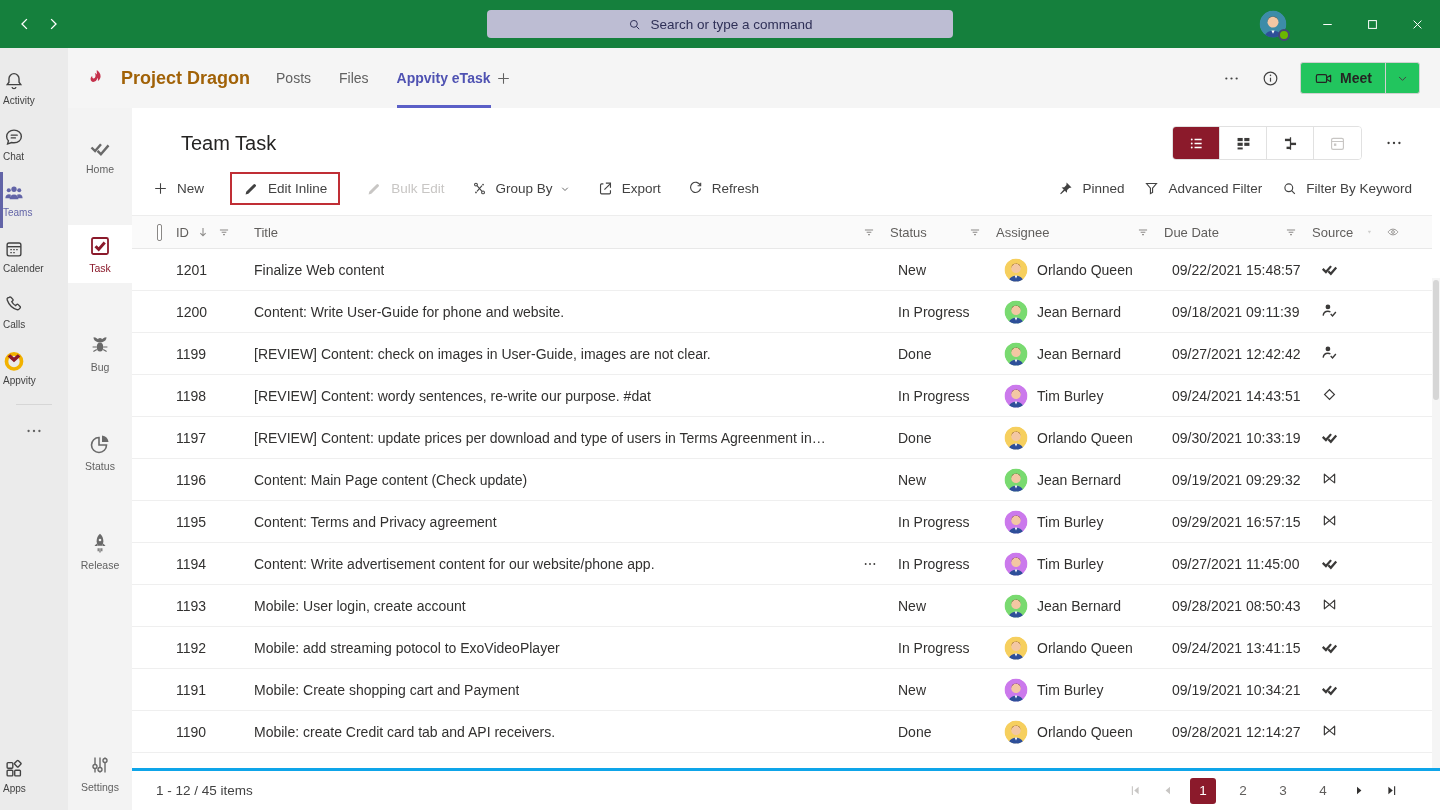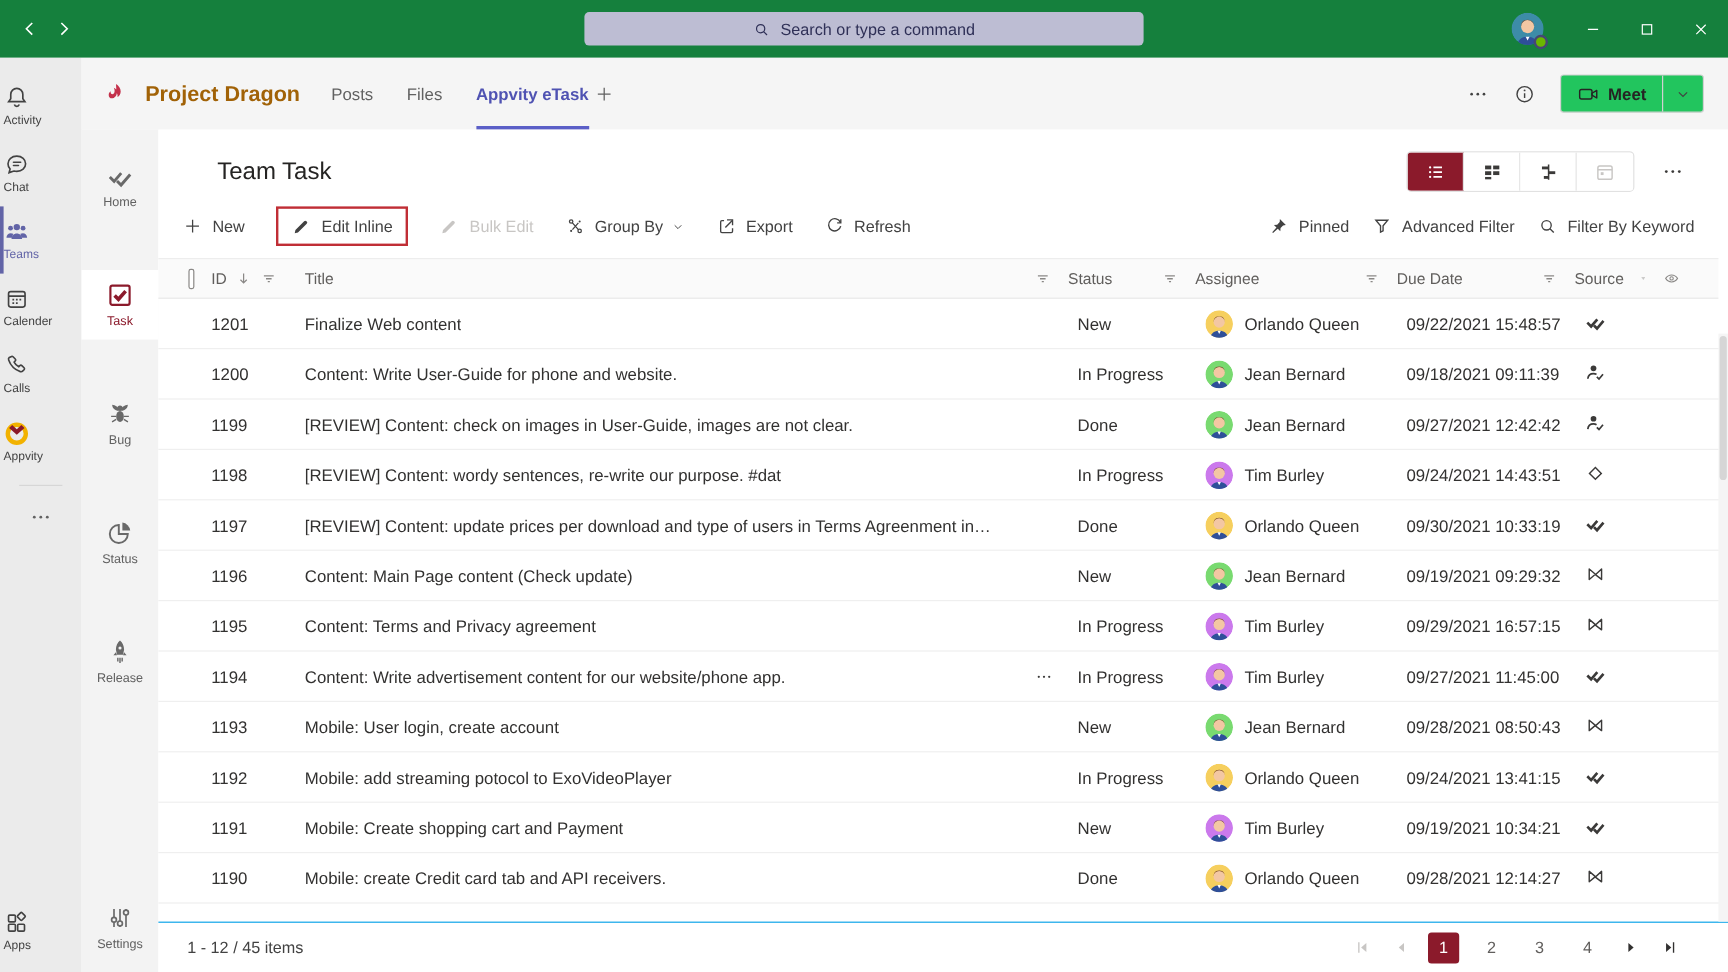--- a/index.html
+++ b/index.html
@@ -98,21 +98,21 @@
   .row-menu .ic { width:16px; height:16px; }
   .cell-assignee { display:flex; align-items:center; gap:9px; }
   .cell-assignee .av { width:24px; height:24px; flex:none; }
   .src-ic { width:19px; height:19px; color:#3b3a39; }
   .rows-wrap { flex:1; min-height:0; }
 
   .scrollbar { position:absolute; right:0; top:170px; bottom:42px; width:8px; background:#f5f5f5; }
   .scroll-thumb { position:absolute; top:2px; left:1px; width:6px; height:120px; background:#d6d6d6; border-radius:3px; }
 
   
-  .pager { height:42px; border-top:1px solid #0ea5e9; display:flex; align-items:center; padding:0 40px 0 24px; margin-top:auto;justify-content:flex-end; }
+  .pager { height:42px; border-top:3px solid #0ea5e9; display:flex; align-items:center; padding:0 40px 0 24px; margin-top:auto;justify-content:flex-end; }
   .pg-info { font-size:13.5px; color:#424242; }
   .pg-ctrls { margin-left:auto; display:flex; align-items:center; gap:14px; }
   .pg-nav { width:18px; height:18px; display:flex; align-items:center; justify-content:center; }
   .pg-nav .ic { width:15px; height:15px; }
   .pg-nav.disabled { color:#c8c6c4; }
   .pg-nav.enabled { color:#323130; }
   .pg-num { min-width:26px; height:26px; display:flex; align-items:center; justify-content:center; font-size:13.5px; color:#605e5c; border-radius:3px; }
   .pg-num.active { background:#8b1a2b; color:#fff; }
 </style>
 </head>

